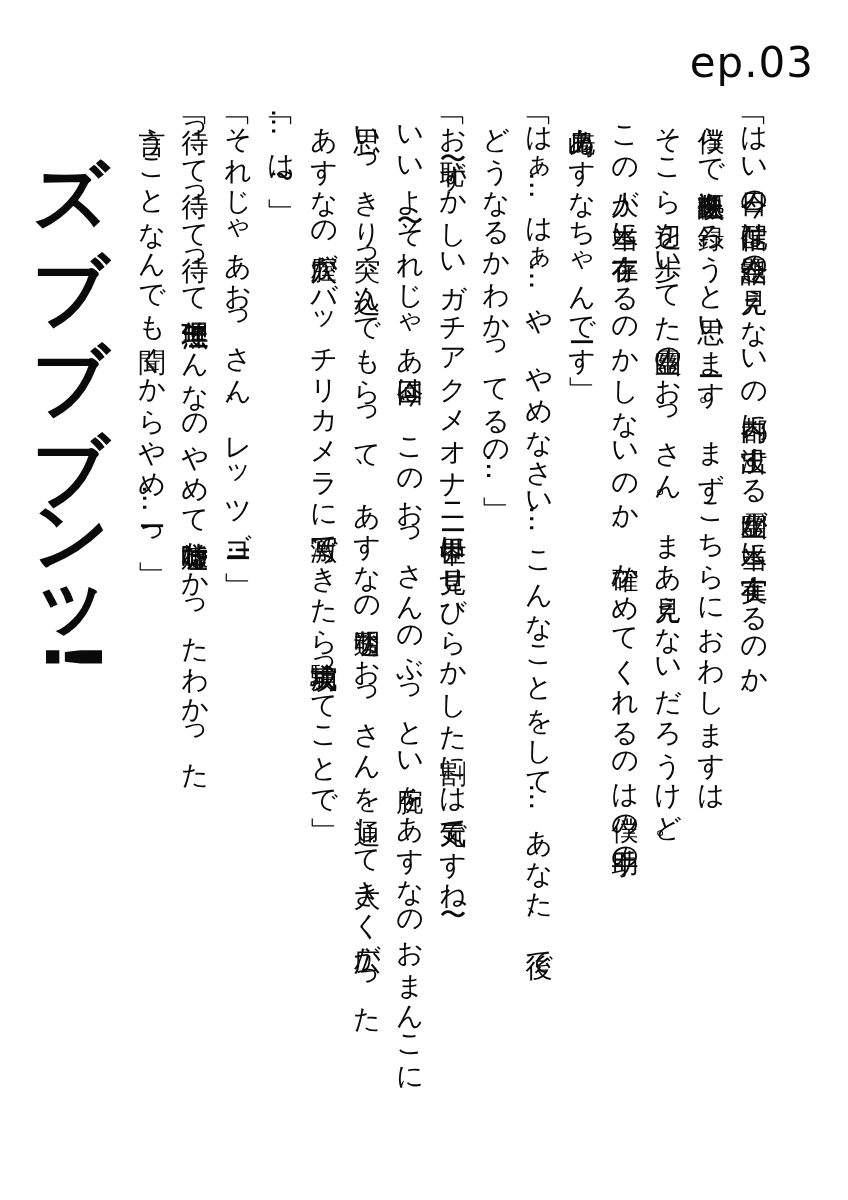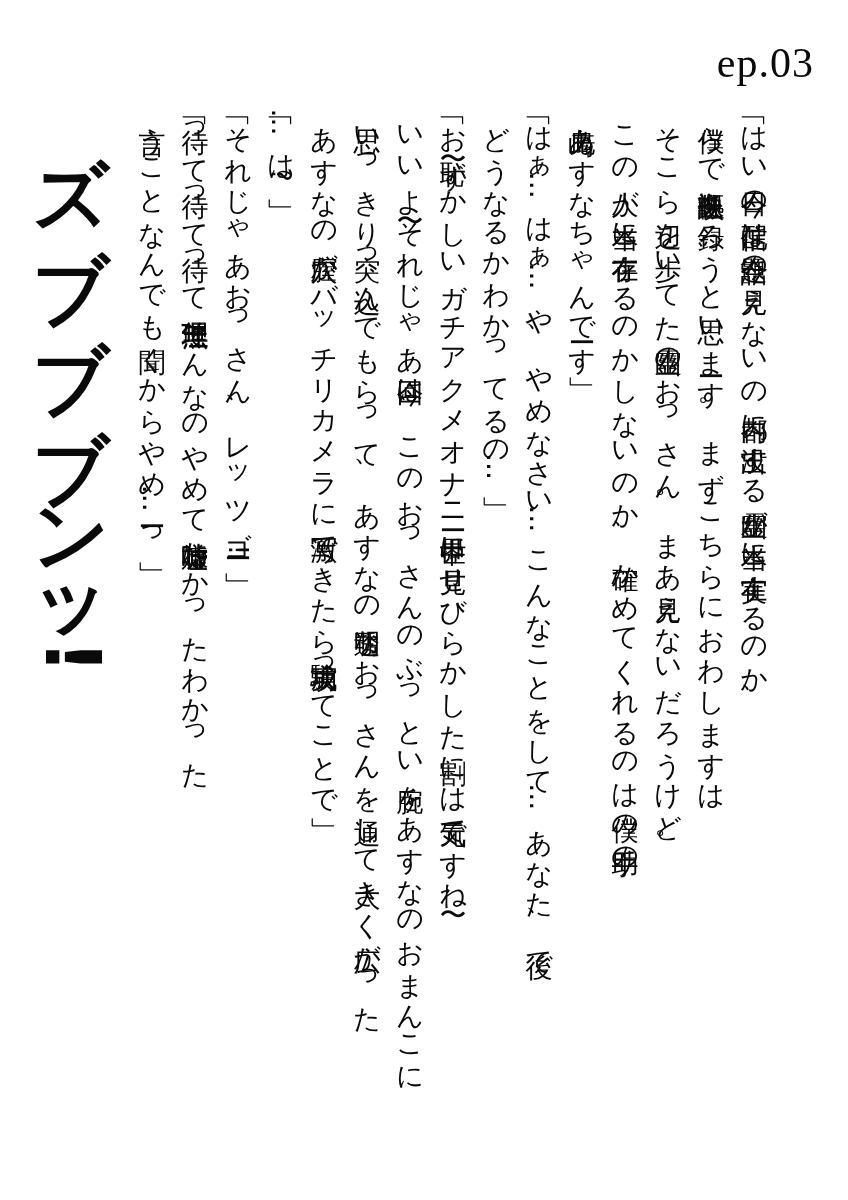--- a/index.html
+++ b/index.html
@@ -19,21 +19,20 @@
   }
   .episode-label {
     position: absolute;
     top: 42px;
     right: 34px;
     font-size: 42px;
     font-weight: 500;
     letter-spacing: 1px;
     line-height: 1;
     color: #0a0a0a;
-    font-family: Liberation Serif, serif;
   }
   .dialogue-block {
     position: absolute;
     top: 108px;
     right: 72px;
     height: 1060px;
     writing-mode: vertical-rl;
     text-orientation: mixed;
     font-size: 27px;
     line-height: 43px;

